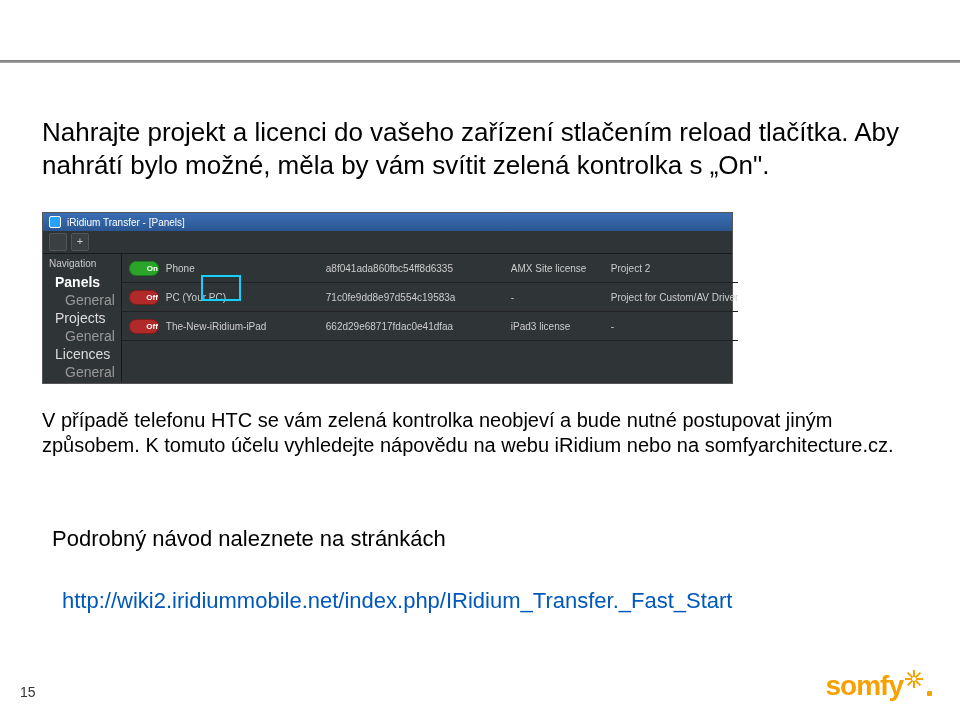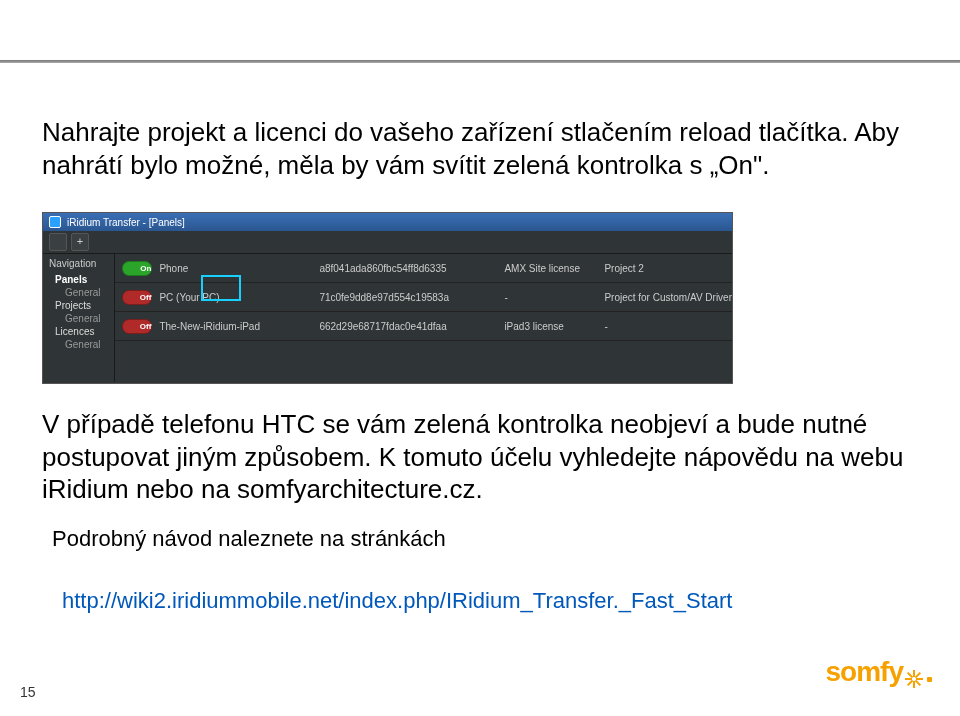--- a/index.html
+++ b/index.html
@@ -1,36 +1,36 @@
 <!DOCTYPE html>
 <html><head>
 <meta charset="utf-8">
 <style>
 html,body{margin:0;padding:0;background:#fff}
 body{width:960px;height:716px;font-family:Arial,Helvetica,sans-serif;position:relative;overflow:hidden}
 .slide{position:absolute;inset:0}
 .title{position:absolute;left:20px;top:14px;color:#003c70;font-size:28px;font-weight:bold}
 .hr{position:absolute;left:0;right:0;top:60px;height:3px;background:linear-gradient(#777,#aaa)}
 .p1{position:absolute;left:42px;top:116px;right:50px;color:#000;font-size:26px;line-height:1.25}
-.p2{position:absolute;left:42px;top:408px;right:50px;color:#000;font-size:26px;line-height:1.25}
+.p2{position:absolute;left:42px;top:408px;right:50px;color:#000;font-size:20px;line-height:1.25}
 .p3{position:absolute;left:52px;top:526px;color:#000;font-size:22px}
 .link{position:absolute;left:62px;top:588px;color:#0058bb;font-size:22px;cursor:pointer}
 .pg{position:absolute;left:20px;bottom:16px;font-size:14px;color:#333}
 
 
 .shot{position:absolute;left:42px;top:212px;width:689px;height:170px;background:#2f3436;border:1px solid #555;font-family:"Segoe UI",Arial,sans-serif;font-size:10px;color:#bbb}
 .titlebar{height:18px;background:linear-gradient(#3a6fb5,#2a5690);display:flex;align-items:center;padding:0 6px;color:#fff;gap:6px}
 .titlebar .winicon{width:10px;height:10px;background:#2aa0ff;border:1px solid #fff;border-radius:2px}
 .toolbar{height:22px;display:flex;align-items:center;padding-left:6px;gap:4px;border-bottom:1px solid #1a1a1a}
 .ticon{width:16px;height:16px;border:1px solid #555;border-radius:2px;background:#3a3f41}
 .ticon.plus::after{content:"+";display:block;color:#ccc;text-align:center;line-height:15px;font-size:11px}
 .body{display:flex;height:128px}
 .nav{width:110px;border-right:1px solid #1a1a1a;padding:4px 6px}
 .nav-title{color:#ccc;font-size:10px;margin-bottom:4px}
-.nav-item{color:#ddd;font-size:10px;padding:1px 0 1px 6px}
+.nav-item{color:#ddd;font-size:14px;padding:1px 0 1px 6px}
 .nav-item.sub{padding-left:16px;color:#999}
 .nav-item.active{color:#fff;font-weight:bold}
 .content{flex:1;display:flex;flex-direction:column}
 .chead{display:flex;height:18px;border-bottom:1px solid #1a1a1a;align-items:center;color:#ccc;font-weight:bold}
 .col-btn{width:44px}
 .col-name{width:160px}
 .col-hwid{width:185px}
 .col-lic{width:100px}
 .col-proj{flex:1}
 .row{display:flex;height:28px;align-items:center;border-bottom:1px solid #222}
@@ -39,21 +39,21 @@
 .cell-hwid{width:185px;color:#ccc}
 .cell-lic{width:100px;color:#ccc}
 .cell-proj{flex:1;color:#ccc}
 .cell-btn{width:44px;display:flex;justify-content:center}
 .pill{width:28px;height:13px;border-radius:7px;font-size:8px;text-align:right;line-height:13px;color:#fff;font-weight:bold}
 .pill.on{background:#2aa52a;border:1px solid #1d7a1d}
 .pill.off{background:#b02a2a;border:1px solid #7a1d1d}
 .hl{position:absolute;border:2px solid #17d0ff;width:36px;height:22px;left:158px;top:62px;pointer-events:none}
 
 
-.logo{position:absolute;right:28px;bottom:28px;display:flex;align-items:flex-end;gap:2px}
+.logo{position:absolute;right:28px;bottom:14px;display:flex;align-items:flex-start;gap:2px}
 .logo-txt{color:#f7a100;font-size:28px;font-weight:bold;letter-spacing:-1px}
 .logo-sun{position:relative;width:18px;height:18px}
 .logo-sun::before{content:"";position:absolute;inset:6px;border-radius:50%}
 .ray{position:absolute;left:8px;top:0;width:2px;height:7px;background:#f7a100;transform-origin:1px 9px}
 .logo-dot{width:5px;height:5px;background:#f7a100;border-radius:1px;align-self:flex-end;margin-bottom:6px;margin-left:2px}
 </style>
 </head>
 <body>
 
 <div class="slide">

